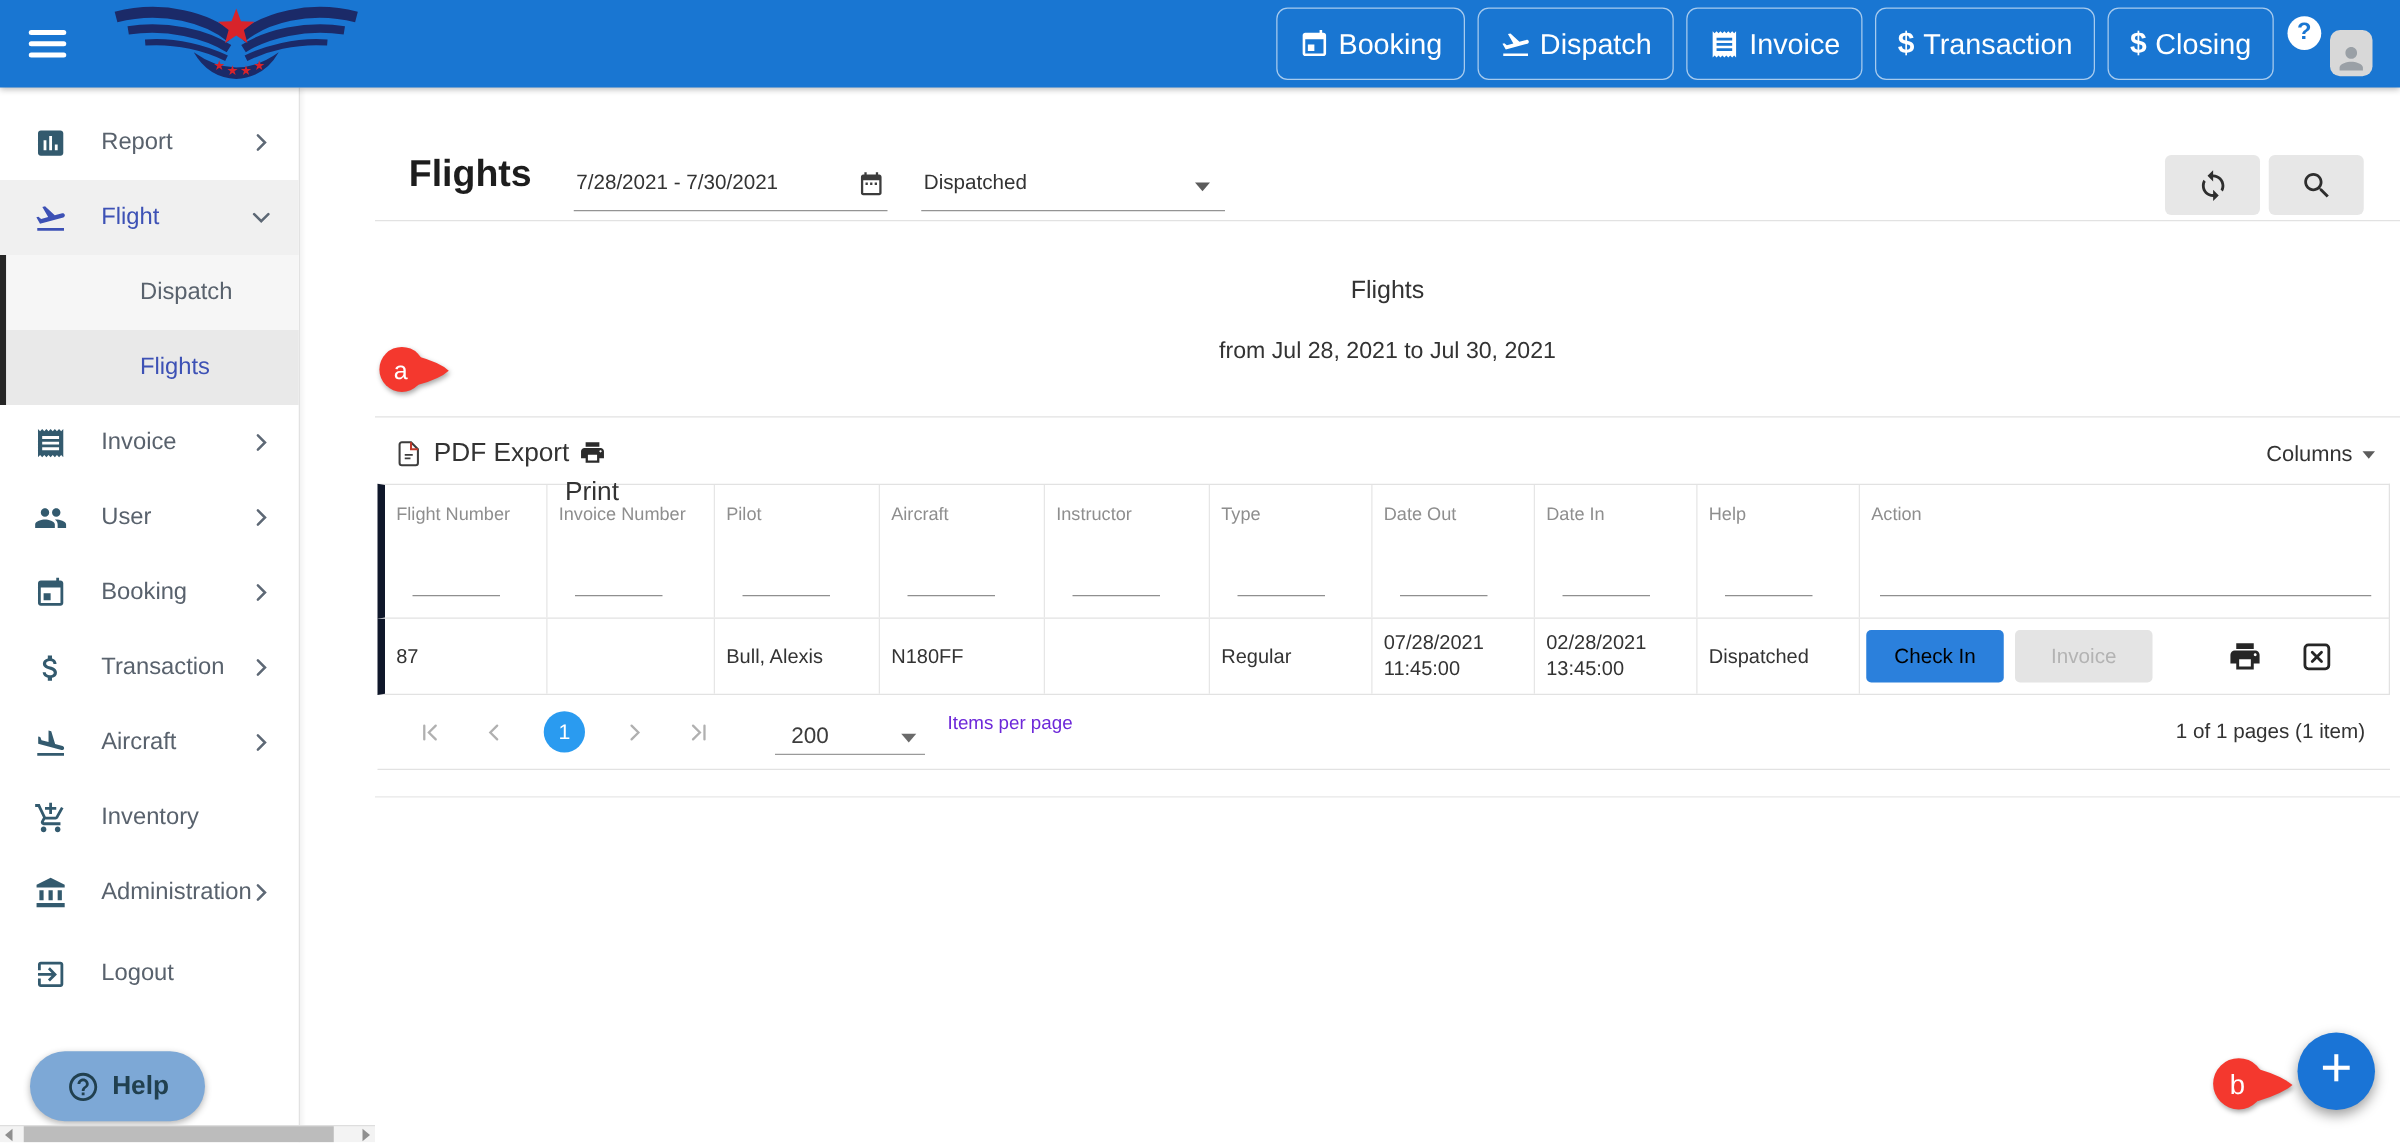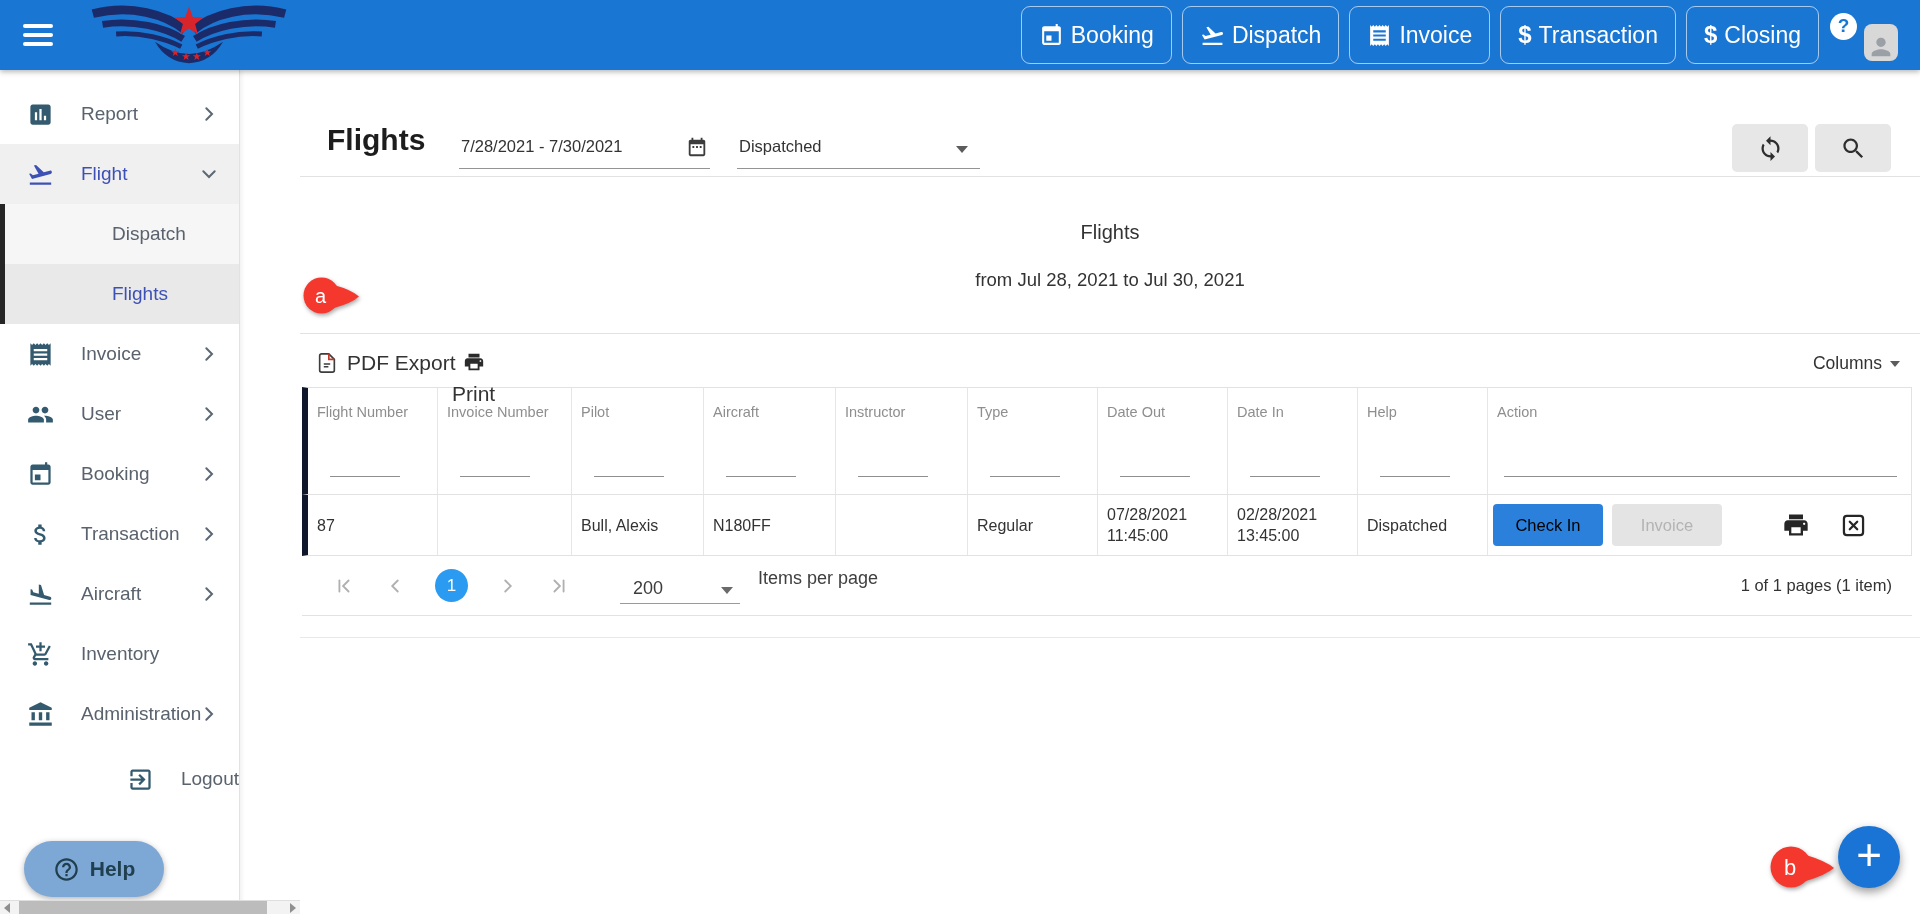--- a/index.html
+++ b/index.html
@@ -29,21 +29,21 @@
   .side-item .sicon svg{width:27px;height:27px;fill:currentColor;}
   .side-item .slabel{margin-left:27px;font-size:19px;color:#59626d;}
   .side-item .chev{position:absolute;right:18px;width:24px;height:24px;color:#5d6875;}
   .side-item .chev svg{width:24px;height:24px;}
   .side-item.active{background:#f0f0f0;}
   .side-item.active .sicon,.side-item.active .slabel{color:#3d51b5;}
   .submenu{border-left:5px solid #262626;}
   .sub-item{height:60px;display:flex;align-items:center;padding-left:107px;font-size:19px;color:#59626d;background:#f6f6f6;cursor:pointer;}
   .sub-item.selected{background:#e9e9e9;color:#3d51b5;}
   .chev.down svg{transform:rotate(90deg);}
-  .logout{margin-top:5px;justify-content:flex-end;}
+  .logout{margin-top:5px;}
   .help-pill{position:absolute;left:24px;bottom:17px;width:140px;height:56px;border-radius:28px;background:#7da8d6;
              display:flex;align-items:center;justify-content:center;gap:10px;cursor:pointer;
              box-shadow:0 2px 6px rgba(0,0,0,.3);z-index:25;}
   .help-pill svg{width:27px;height:27px;fill:#21404f;}
   .help-pill .hlabel{font-size:21px;font-weight:bold;color:#21404f;}
   
   .main{position:absolute;left:300px;top:70px;width:1620px;height:844px;background:#fff;}
   .page-toolbar{position:absolute;left:0;top:0;width:100%;height:106px;border-bottom:1px solid #e2e2e2;}
   .page-title{position:absolute;left:27px;top:53px;font-size:30px;font-weight:bold;color:#1d1d1d;}
   .date-field{position:absolute;left:159px;top:60px;width:251px;height:38px;border-bottom:1px solid #949494;cursor:text;}
@@ -92,21 +92,21 @@
   .row-x svg{width:27px;height:27px;}
   
   .pager{height:59px;border-bottom:1px solid #e2e2e2;display:flex;align-items:center;padding-left:31px;position:relative;}
   .pg-nav{width:22px;height:22px;color:#b0b0b0;margin-right:29px;cursor:pointer;}
   .pg-nav svg{width:22px;height:22px;}
   .pg-circle{width:33px;height:33px;border-radius:50%;background:#2a9bf0;color:#fff;font-size:17px;
              display:flex;align-items:center;justify-content:center;margin-right:29px;cursor:pointer;}
   .pg-size{margin-left:21px;width:120px;height:36px;border-bottom:1px solid #9a9a9a;position:relative;cursor:pointer;}
   .pg-size .ps-val{position:absolute;left:13px;top:11px;font-size:18px;color:#3c3c3c;}
   .pg-size .caret{right:7px;bottom:9px;border-left-width:6px;border-right-width:6px;border-top-width:7px;border-top-color:#6a6a6a;}
-  .pg-items{margin-left:18px;font-size:18px;color:#404040;position:relative;top:-7px;}
+  .pg-items{margin-left:18px;font-size:15px;color:#6d28d9;position:relative;top:-7px;}
   .pg-summary{position:absolute;right:20px;top:20px;font-size:16.5px;color:#333;}
   .divider2{position:absolute;left:0;top:567px;width:100%;height:1px;background:#e8e8e8;}
   
   .marker{position:absolute;z-index:50;filter:drop-shadow(1px 2px 2px rgba(0,0,0,.35));}
   .marker-a{left:303px;top:277px;width:58px;height:38px;}
   .marker-b{left:1770px;top:846px;width:66px;height:44px;}
   .fab{position:absolute;left:1838px;top:826px;width:62px;height:62px;border-radius:50%;background:#1a74d6;z-index:45;
        display:flex;align-items:center;justify-content:center;cursor:pointer;box-shadow:0 4px 10px rgba(0,0,0,.4);}
   .fab span{color:#fff;font-size:44px;font-weight:300;line-height:44px;margin-top:-4px;}
   

